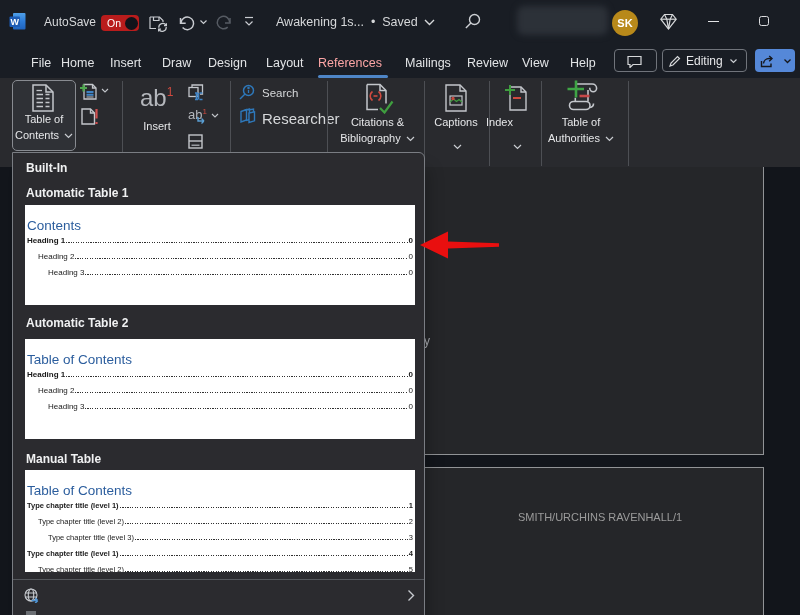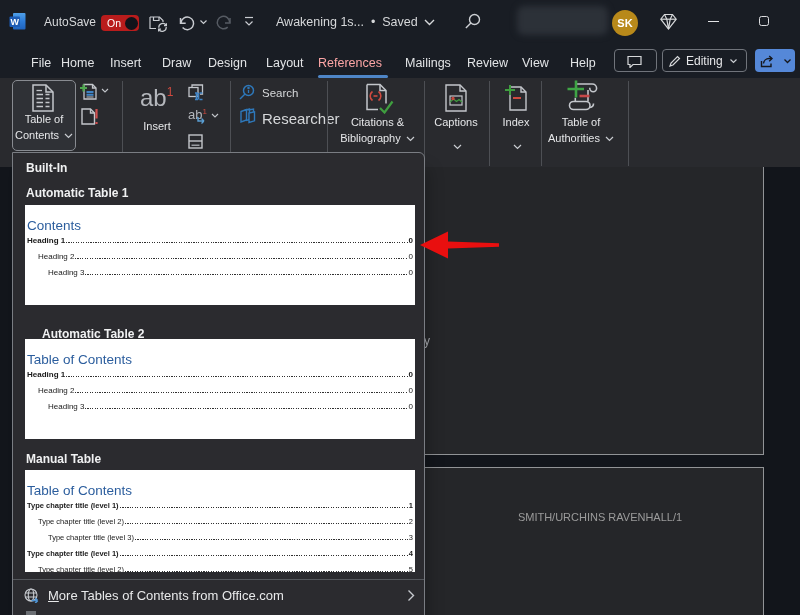--- a/index.html
+++ b/index.html
@@ -244,21 +244,21 @@
         <path d="M1 1 l3.5 3.5 3.5-3.5"></path>
       </svg></div>
   <div class="abs" style="left:489px; top:81px; width:1px; height:85px; background:#4d4f54;"></div>
 
   <svg class="abs" style="left:504px; top:84px;" width="24" height="28" viewBox="0 0 24 28" fill="none" stroke="#c3c6cb" stroke-width="1.4">
     <path d="M6 3 h11 l5 5 v18 h-16 z"></path>
       <path d="M17 3 v5 h5"></path>
     <path d="M1 6 h10 M6 1 v10" stroke="#3f9e3f" stroke-width="2"></path>
     <path d="M9 14 h8" stroke="#cf4a3f" stroke-width="2"></path>
   </svg>
-  <div class="abs" style="left:486px; top:116px; width:60px; text-align:center; color:#e6e7e9; font-size:11px;">Index</div>
+  <div class="abs" style="left:486px; top:116px; width:60px; text-align:left; color:#e6e7e9; font-size:11px;">Index</div>
   <div class="abs" style="left:486px; top:136px; width:60px; text-align:center;"><svg width="9" height="6" viewBox="0 0 9 6" fill="none" stroke="#c9ccd1" stroke-width="1.2" style="margin-left:2px;">
         <path d="M1 1 l3.5 3.5 3.5-3.5"></path>
       </svg></div>
   <div class="abs" style="left:541px; top:81px; width:1px; height:85px; background:#4d4f54;"></div>
 
   <svg class="abs" style="left:563px; top:79px;" width="36" height="35" viewBox="0 0 36 35" fill="none" stroke="#c3c6cb" stroke-width="1.6">
     <path d="M14 5 h15.3 a4.3 4.3 0 0 1 4.3 4.3 a3.4 3.4 0 0 1 -6.8 0 v-0.6"></path>
     <path d="M25 11 v11.5"></path>
     <path d="M12.3 18.8 v3.7"></path>
     <rect x="6.5" y="22.5" width="20.5" height="8" rx="4"></rect>
@@ -288,21 +288,21 @@
         <span class="lead"></span>
         <span>0</span>
       </div>
     <div class="tocrow" style="font-size:8px; margin-top:7px; padding-left:21px;">
         <span>Heading 3 </span>
         <span class="lead"></span>
         <span>0</span>
       </div>
   </div>
 
-  <div class="ddlabel" style="top:327px;margin-left:16px;">Automatic Table 2</div>
+  <div class="ddlabel" style="top:316px;">Automatic Table 2</div>
   <div class="card" style="top:339px; left:25px; width:390px; height:100px; padding:13px 2px 0 2px;">
     <div class="cardtitle">Table of Contents</div>
     <div class="tocrow" style="font-size:8px; font-weight:bold; margin-top:3px;">
         <span>Heading 1</span>
         <span class="lead"></span>
         <span>0</span>
       </div>
     <div class="tocrow" style="font-size:8px; margin-top:7px; padding-left:11px;">
         <span>Heading 2</span>
         <span class="lead"></span>
@@ -346,21 +346,20 @@
   </div>
 
   <div class="abs" style="left:13px; top:579px; width:411px; height:1px; background:#54575c;"></div>
 
   <svg class="abs" style="left:24px; top:588px;" width="15" height="15" viewBox="0 0 15 15" fill="none" stroke="#c6c9ce" stroke-width="1.1">
     <circle cx="7" cy="7" r="6"></circle>
     <ellipse cx="7" cy="7" rx="2.7" ry="6"></ellipse>
     <path d="M1.3 5 h11.4 M1.3 9 h11.4"></path>
     <path d="M7.5 12.6 h6.2 m0 0 l-2.5 -2.5 m2.5 2.5 l-2.5 2.5" stroke="#4f94d4" stroke-width="1.5"></path>
   </svg>
-  <div class="abs" style="left:48px; top:588px; color:#e8e9ea; font-size:13px;"><span style="text-decoration:underline;">M</span>ore Tables of Contents from Office.com</div>
   <svg class="abs" style="left:407px; top:589px;" width="8" height="13" viewBox="0 0 8 13" fill="none" stroke="#c6c9ce" stroke-width="1.4">
       <path d="M1.5 1.5 l5 5 -5 5"></path>
     </svg>
   <div class="abs" style="left:26px; top:611px; width:10px; height:4px; background:#6b6e73;"></div>
 
   <svg class="abs" style="left:415px; top:225px;" width="90" height="40" viewBox="0 0 90 40">
     <polygon points="5,20 33,6.5 33,16.5 84,18.3 84,21.7 33,23.5 33,33.5" fill="#e90f0f"></polygon>
   </svg>
 </div>
 

